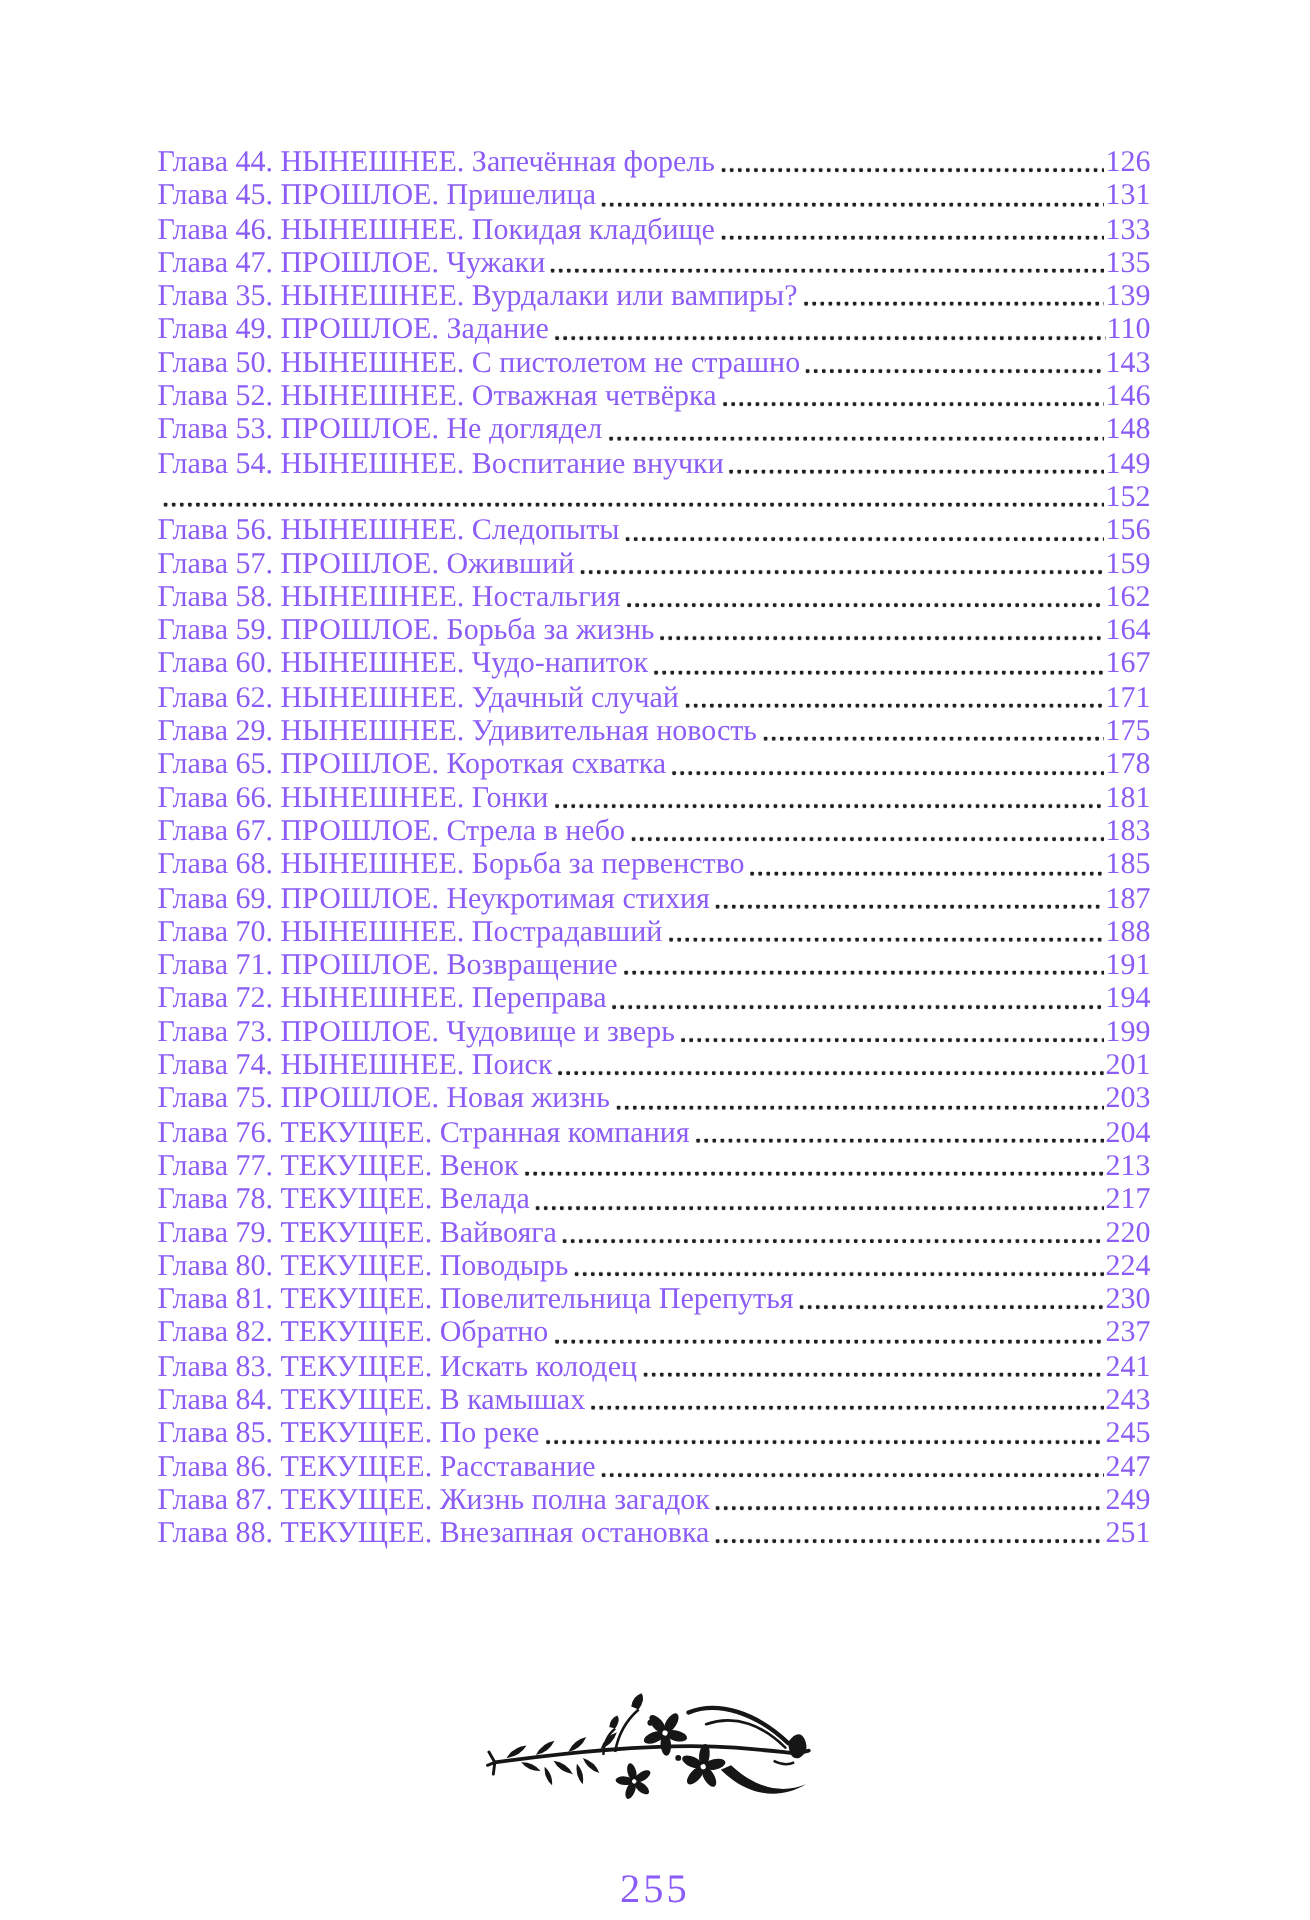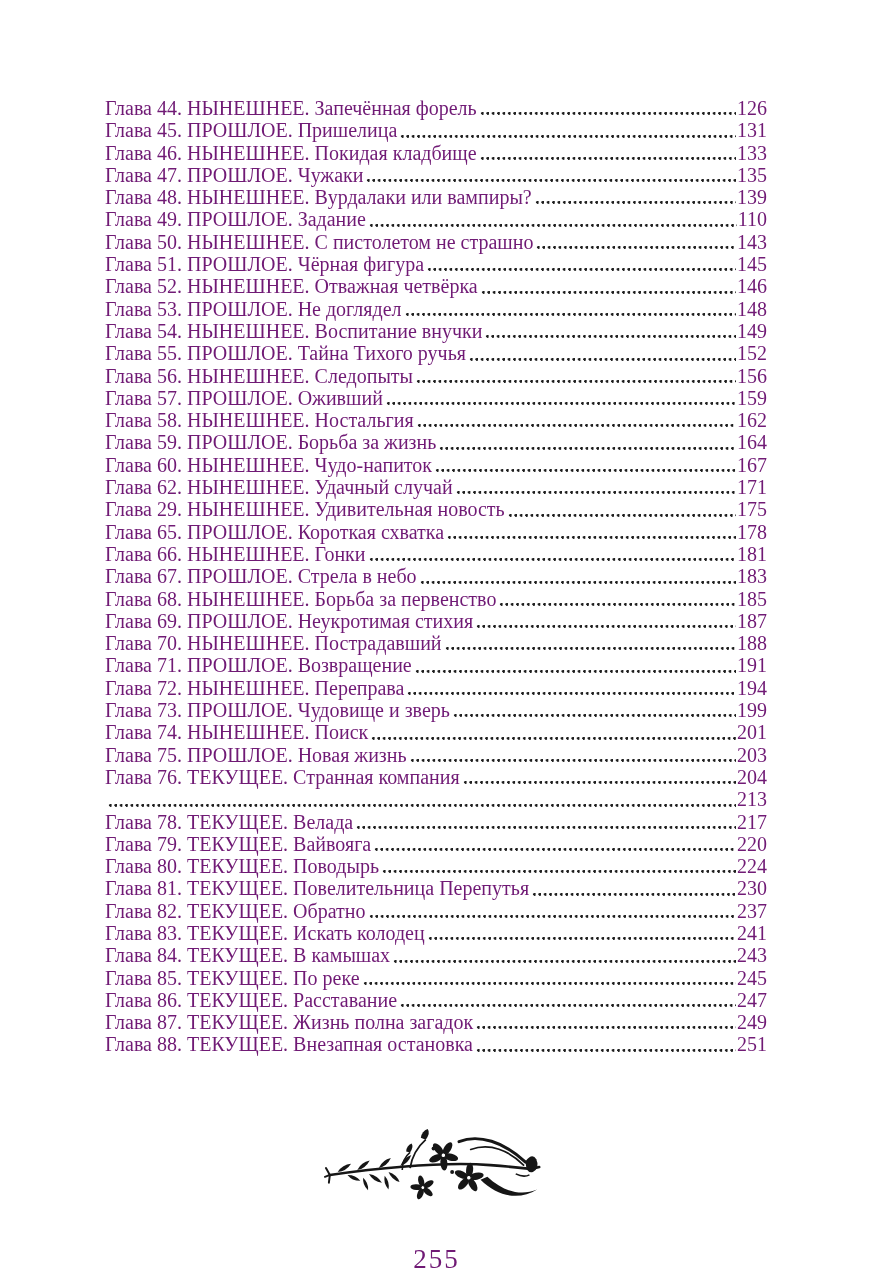--- a/index.html
+++ b/index.html
@@ -3,21 +3,21 @@
 <meta charset="utf-8">
 <style>
   html, body { margin: 0; padding: 0; background: #e8e8e8; }
   .page {
     position: relative;
     width: 873px;
     height: 1280px;
     margin: 0 auto;
     background: #ffffff;
     font-family: "Liberation Serif", "DejaVu Serif", serif;
-    color: #701a75;
+    color: #8b5cf6;
     overflow: hidden;
   }
   .toc {
     position: absolute;
     top: 97px;
     left: 105px;
     right: 106px;
   }
   .toc-row {
     display: flex;
@@ -124,63 +124,57 @@
       <span class="toc-page">133</span>
     </div>
 
     <div class="toc-row">
       <span class="toc-title">Глава 47. ПРОШЛОЕ. Чужаки</span>
       <span class="toc-leader"></span>
       <span class="toc-page">135</span>
     </div>
 
     <div class="toc-row">
-      <span class="toc-title">Глава 48. НЫНЕШНЕЕ. Вурдалаки или вампиры?</span>
+      <span class="toc-title">Глава 35. НЫНЕШНЕЕ. Вурдалаки или вампиры?</span>
       <span class="toc-leader"></span>
       <span class="toc-page">139</span>
     </div>
 
     <div class="toc-row">
       <span class="toc-title">Глава 49. ПРОШЛОЕ. Задание</span>
       <span class="toc-leader"></span>
       <span class="toc-page">110</span>
     </div>
 
     <div class="toc-row">
       <span class="toc-title">Глава 50. НЫНЕШНЕЕ. С пистолетом не страшно</span>
       <span class="toc-leader"></span>
       <span class="toc-page">143</span>
     </div>
 
-    <div class="toc-row">
-      <span class="toc-title">Глава 51. ПРОШЛОЕ. Чёрная фигура</span>
-      <span class="toc-leader"></span>
-      <span class="toc-page">145</span>
-    </div>
 
     <div class="toc-row">
       <span class="toc-title">Глава 52. НЫНЕШНЕЕ. Отважная четвёрка</span>
       <span class="toc-leader"></span>
       <span class="toc-page">146</span>
     </div>
 
     <div class="toc-row">
       <span class="toc-title">Глава 53. ПРОШЛОЕ. Не доглядел</span>
       <span class="toc-leader"></span>
       <span class="toc-page">148</span>
     </div>
 
     <div class="toc-row">
       <span class="toc-title">Глава 54. НЫНЕШНЕЕ. Воспитание внучки</span>
       <span class="toc-leader"></span>
       <span class="toc-page">149</span>
     </div>
 
     <div class="toc-row">
-      <span class="toc-title">Глава 55. ПРОШЛОЕ. Тайна Тихого ручья</span>
       <span class="toc-leader"></span>
       <span class="toc-page">152</span>
     </div>
 
     <div class="toc-row">
       <span class="toc-title">Глава 56. НЫНЕШНЕЕ. Следопыты</span>
       <span class="toc-leader"></span>
       <span class="toc-page">156</span>
     </div>
 
@@ -288,20 +282,21 @@
       <span class="toc-page">203</span>
     </div>
 
     <div class="toc-row">
       <span class="toc-title">Глава 76. ТЕКУЩЕЕ. Странная компания</span>
       <span class="toc-leader"></span>
       <span class="toc-page">204</span>
     </div>
 
     <div class="toc-row">
+      <span class="toc-title">Глава 77. ТЕКУЩЕЕ. Венок</span>
       <span class="toc-leader"></span>
       <span class="toc-page">213</span>
     </div>
 
     <div class="toc-row">
       <span class="toc-title">Глава 78. ТЕКУЩЕЕ. Велада</span>
       <span class="toc-leader"></span>
       <span class="toc-page">217</span>
     </div>
 

